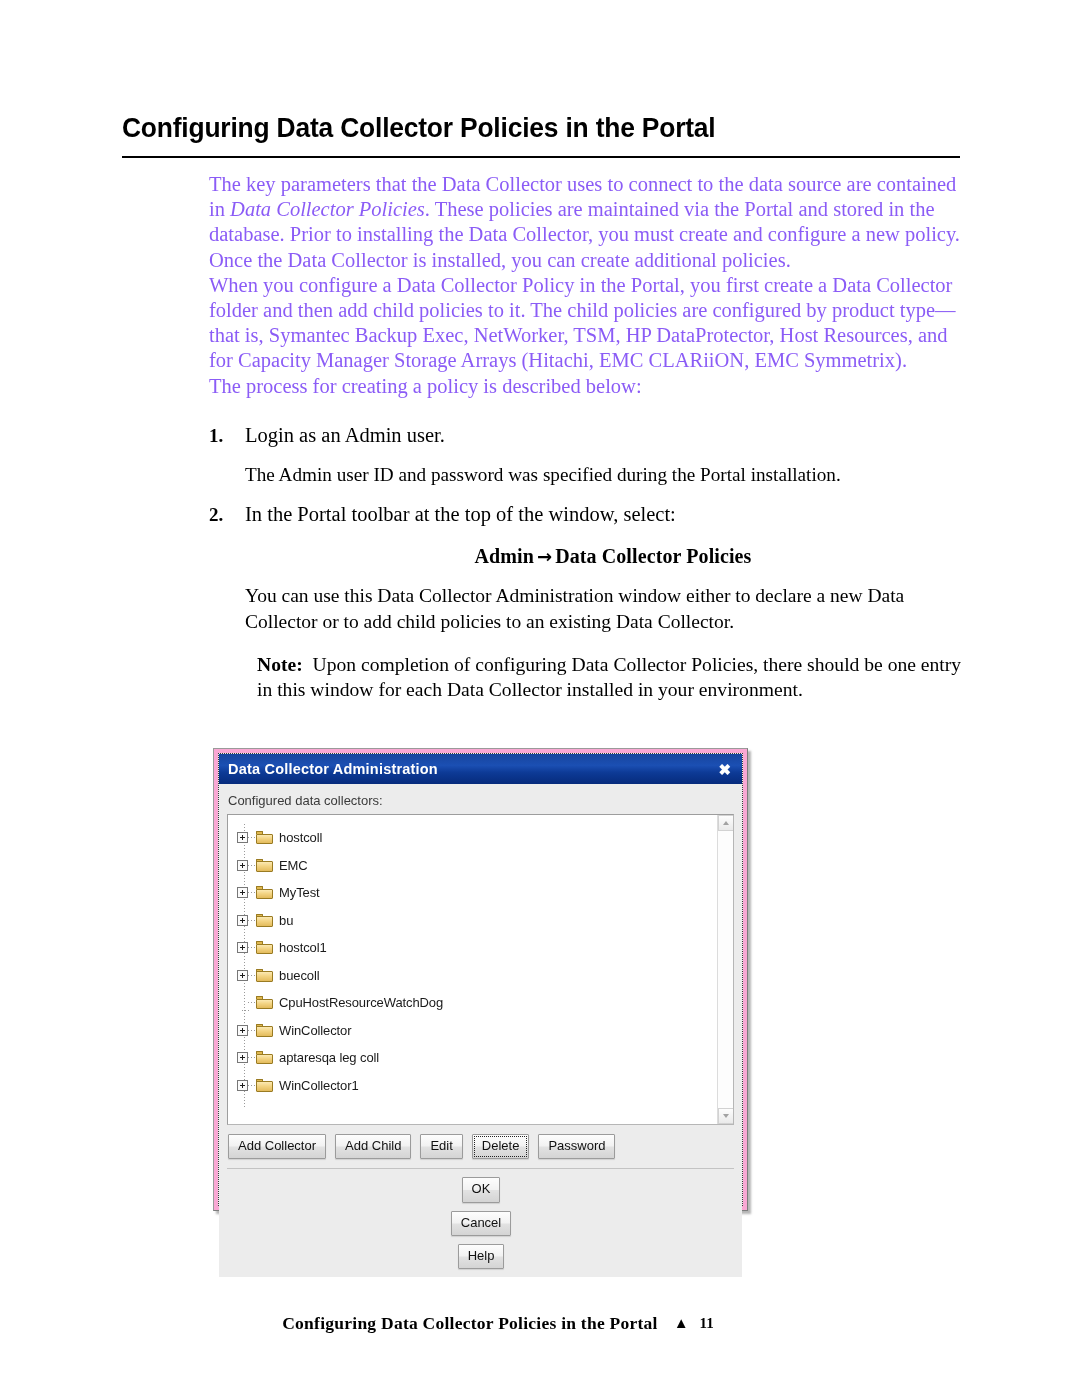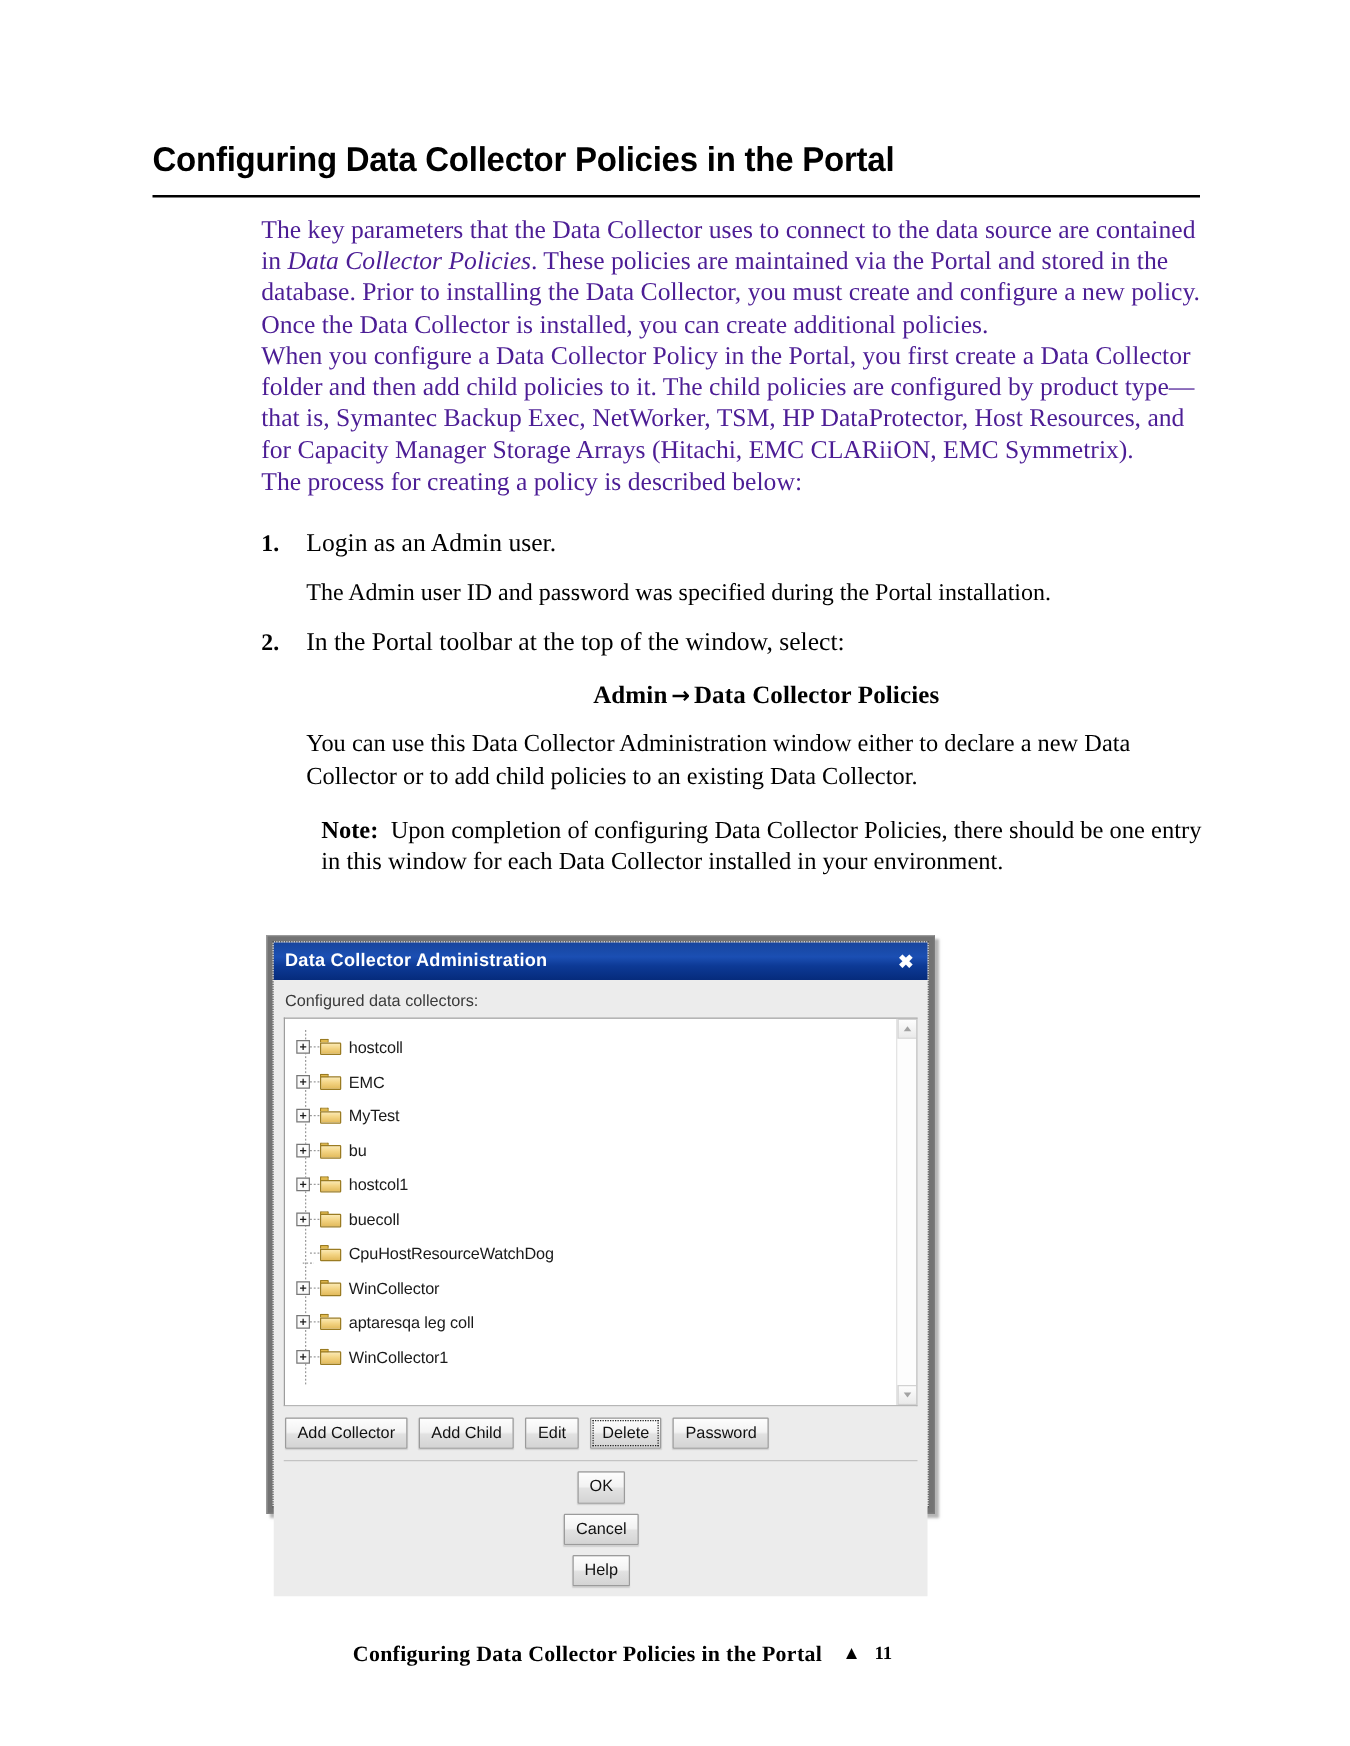--- a/index.html
+++ b/index.html
@@ -46,21 +46,21 @@
     position: absolute;
     left: 209px;
     top: 172px;
     width: 760px;
   }
   p.para {
     margin: 0 0 0 0;
     font-size: 20.5px;
     line-height: 25.2px;
     text-align: left;
-    color: #4c1d95;
+    color: #8b5cf6;
   }
   .gap-para { margin-top: 16px; }
   .gap-small { margin-top: 14px; }
   em.it { font-style: italic; }
 
   
   .numlist {
     margin-top: 24px;
   }
   .num-item {
@@ -121,21 +121,21 @@
     left: 213px;
     top: 748px;
     width: 543px;
     height: 472px;
   }
   .dialog-outer {
     position: absolute;
     left: 0; top: 0;
     width: 535px;
     height: 463px;
-    background: #737373;
+    background: #f9a8d4;
     border: 1px solid #9a9a9a;
     border-right-color: #7c7c7c;
     border-bottom-color: #7c7c7c;
     box-shadow: 3px 3px 2px rgba(120,120,120,0.55);
     box-sizing: border-box;
     padding: 4px;
   }
   .dialog-inner {
     width: 100%;
     height: 100%;

